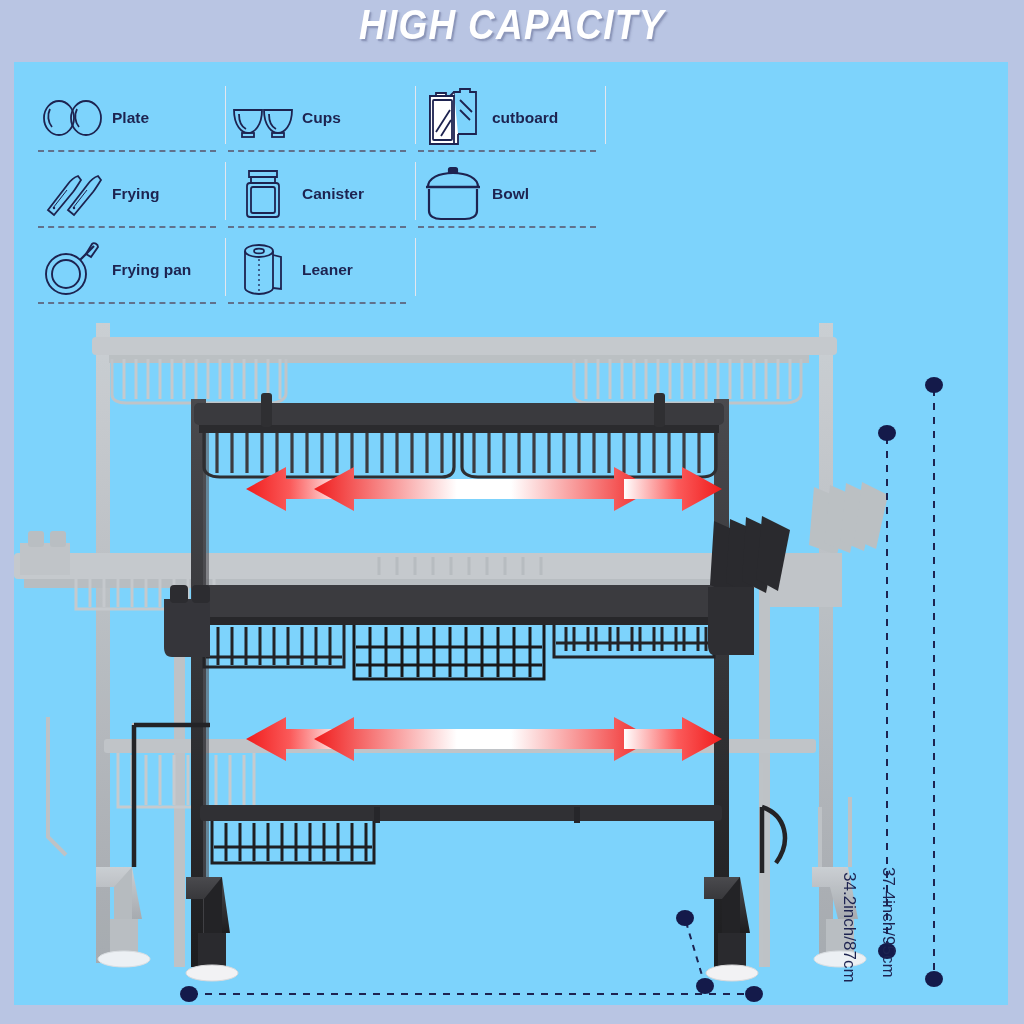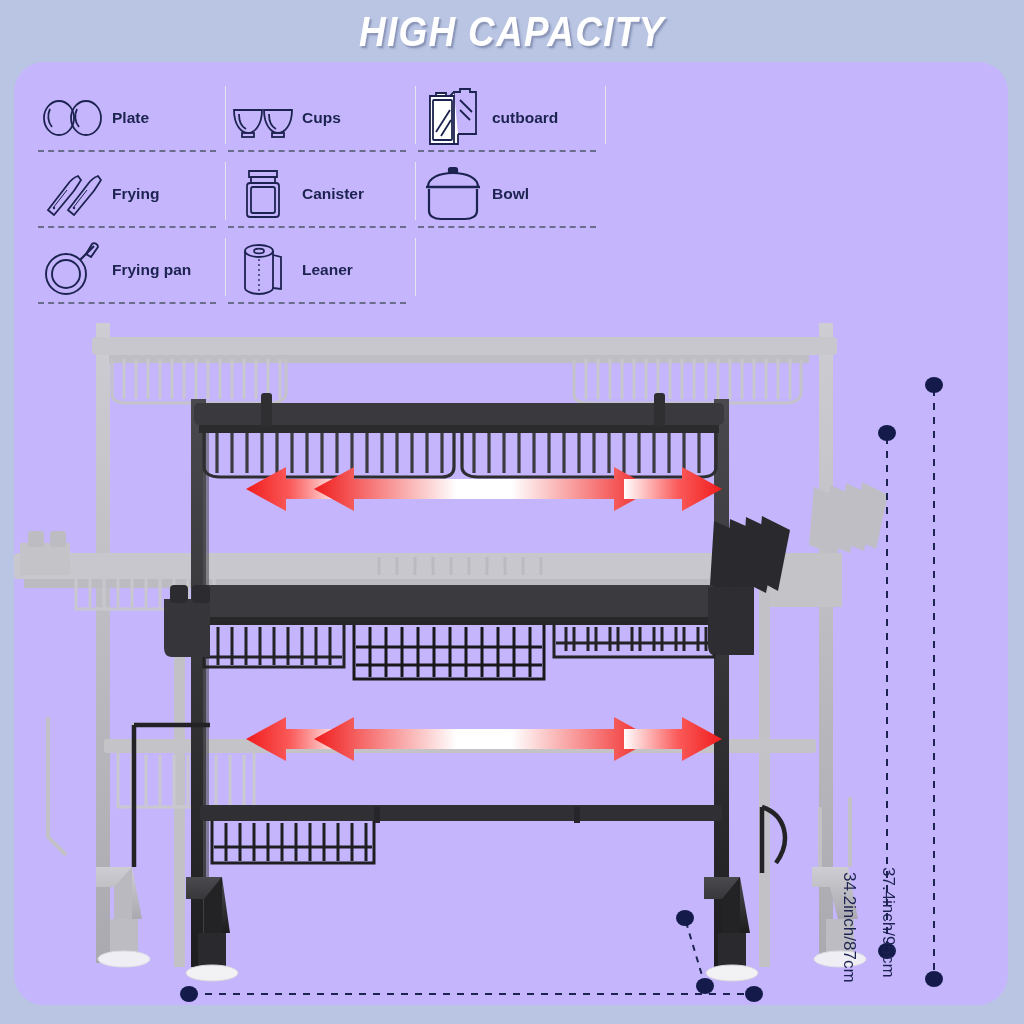--- a/index.html
+++ b/index.html
@@ -18,42 +18,41 @@
     width: 1024px;
     height: 1024px;
     background: #b9c5e3;
   }
 
   
   #banner {
     position: absolute;
     left: 0; top: 0;
     width: 1024px; height: 62px;
-    display: flex; align-items: center; justify-content: center;
+    display: flex; justify-content: center;
   }
   #banner-title {
     font-family: "Liberation Sans", sans-serif;
     font-weight: 700;
     font-style: italic;
     font-size: 43px;
     letter-spacing: 1.5px;
     color: #ffffff;
     transform: scaleX(0.86);
     text-shadow: 2px 2px 1px rgba(120,130,165,0.55),
                  3px 3px 2px rgba(120,130,165,0.3);
     white-space: nowrap;
   }
 
   
   #card {
     position: absolute;
     left: 14px; top: 62px;
     width: 994px; height: 943px;
-    background: #c4b5fd;
-    border-radius: 30px;
+    background: #7dd3fc;
   }
 
   
   #legend {
     position: absolute;
     left: 22px; top: 18px;
     width: 950px;
   }
   .legend-row {
     display: flex;

